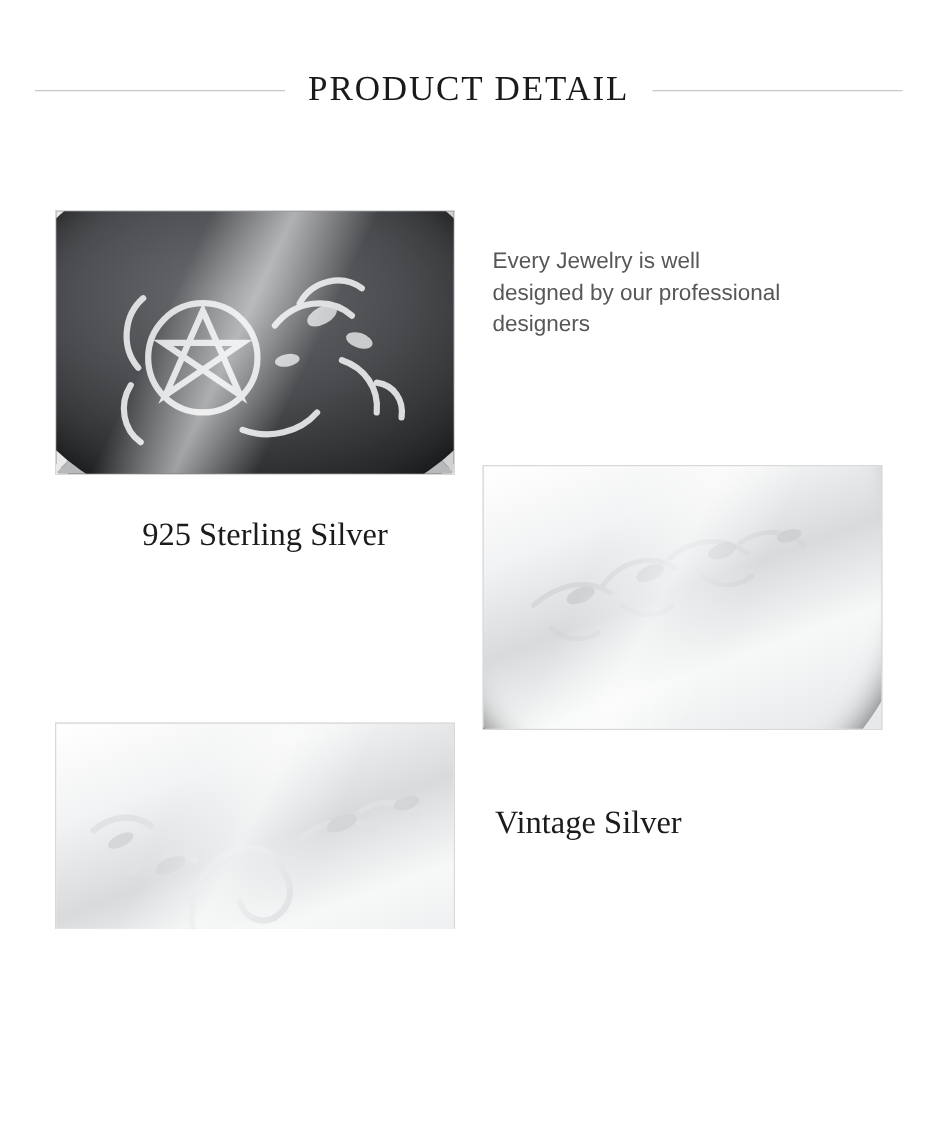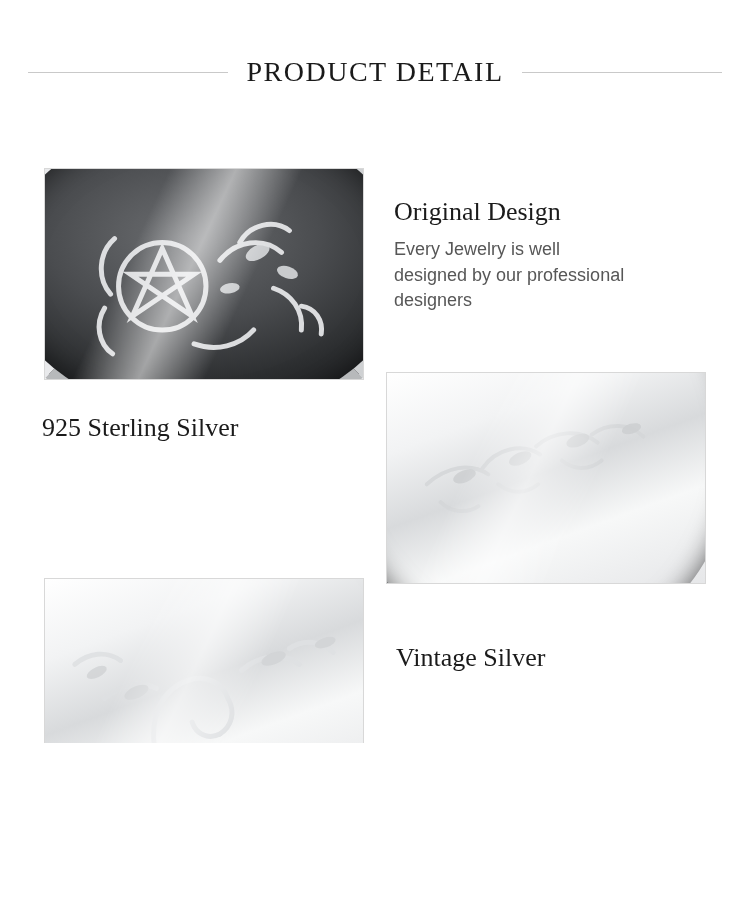--- a/index.html
+++ b/index.html
@@ -160,21 +160,21 @@
   .tb-body {
     font-family: Liberation Sans, sans-serif;
     font-size: 18px;
     color: #575757;
     line-height: 1.42;
     margin: 0;
     white-space: pre-line;
   }
 
   #text-1 { left: 394px; top: 196px; width: 330px; }
-  #text-2 { left: 42px; top: 412px; width: 340px; }
+  #text-2 { left: 42px; top: 412px; width: 340px; text-align: center; }
   #text-3 { left: 396px; top: 642px; width: 324px; }
 </style>
 </head>
 <body>
 
 <div class="page">
 
   <div class="header">
     <div class="rule rule-left"></div>
     <div class="header-title">PRODUCT DETAIL</div>
@@ -202,21 +202,20 @@
           <ellipse cx="214" cy="84" rx="13" ry="7" transform="rotate(-28 214 84)"></ellipse>
           <ellipse cx="244" cy="104" rx="11" ry="6" transform="rotate(18 244 104)"></ellipse>
           <ellipse cx="186" cy="120" rx="10" ry="5" transform="rotate(-10 186 120)"></ellipse>
         </g>
       </svg>
       <div class="sheen"></div>
     </div>
   </div>
 
   <div class="text-block" id="text-1">
-    <p class="tb-title">Original Design</p>
     <p class="tb-body">Every Jewelry is well
 designed by our professional
 designers</p>
   </div>
 
   <div class="text-block" id="text-2">
     <p class="tb-title">925 Sterling Silver</p>
   </div>
 
   <div class="photo" id="photo-2">

